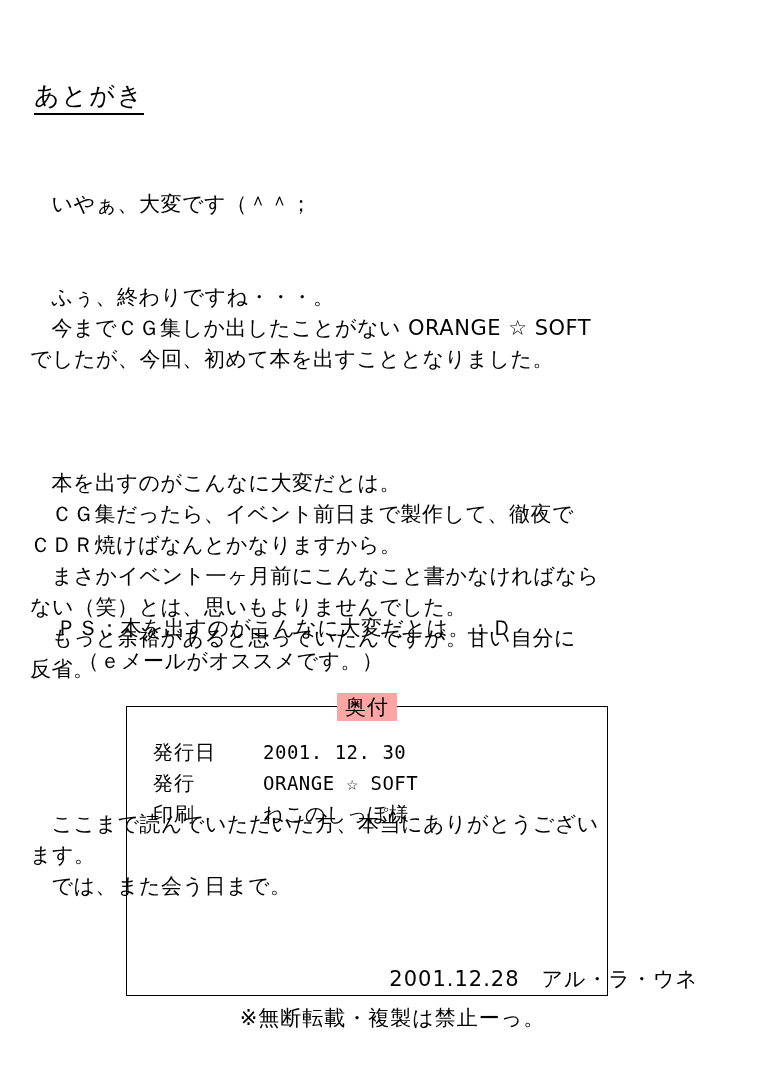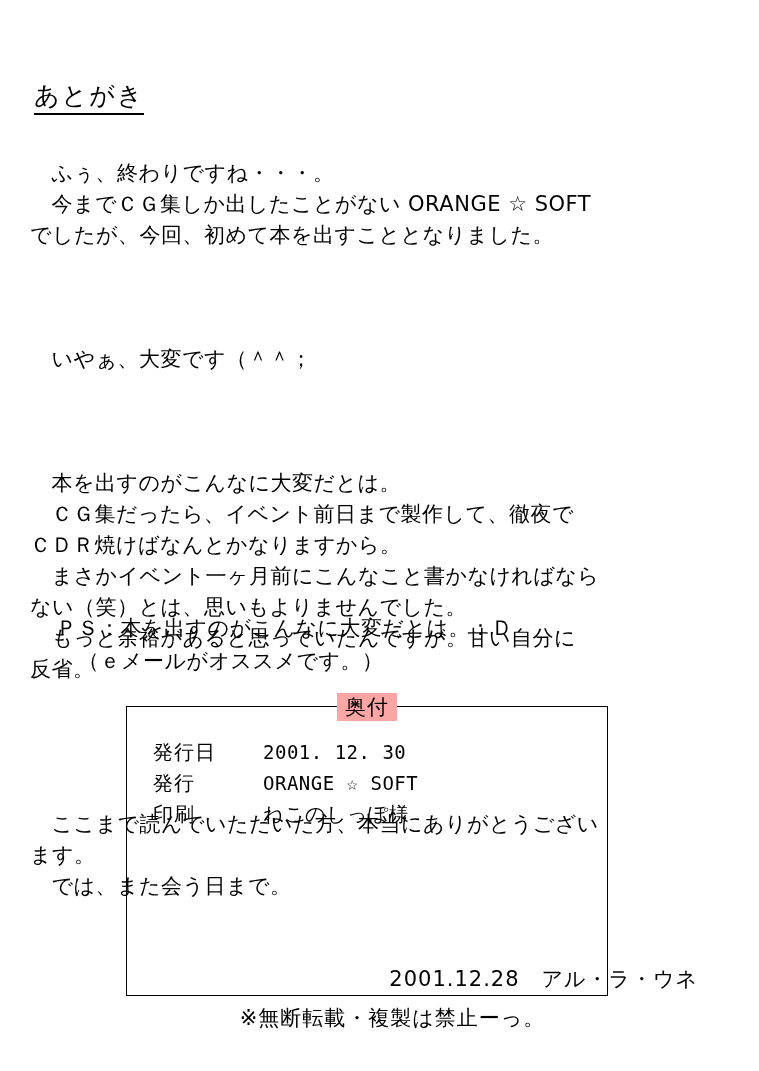--- a/index.html
+++ b/index.html
@@ -123,24 +123,24 @@
   }
 </style>
 </head>
 <body>
 
 <div class="page">
 
   <div class="title">あとがき</div>
 
   <div class="body-text">
+    <div class="para spaced-before">　いやぁ、大変です（＾＾；</div>
     <div class="para">　ふぅ、終わりですね・・・。
 　今までＣＧ集しか出したことがない ORANGE ☆ SOFT
 でしたが、今回、初めて本を出すこととなりました。</div>
-    <div class="para spaced-before">　いやぁ、大変です（＾＾；</div>
     <div class="para spaced-before">　本を出すのがこんなに大変だとは。
 　ＣＧ集だったら、イベント前日まで製作して、徹夜で
 ＣＤＲ焼けばなんとかなりますから。
 　まさかイベント一ヶ月前にこんなこと書かなければなら
 ない（笑）とは、思いもよりませんでした。
 　もっと余裕があると思っていたんですが。甘い自分に
 反省。</div>
     <div class="para spaced-before-big">　ここまで読んでいただいた方、本当にありがとうござい
 ます。
 　では、また会う日まで。</div>

